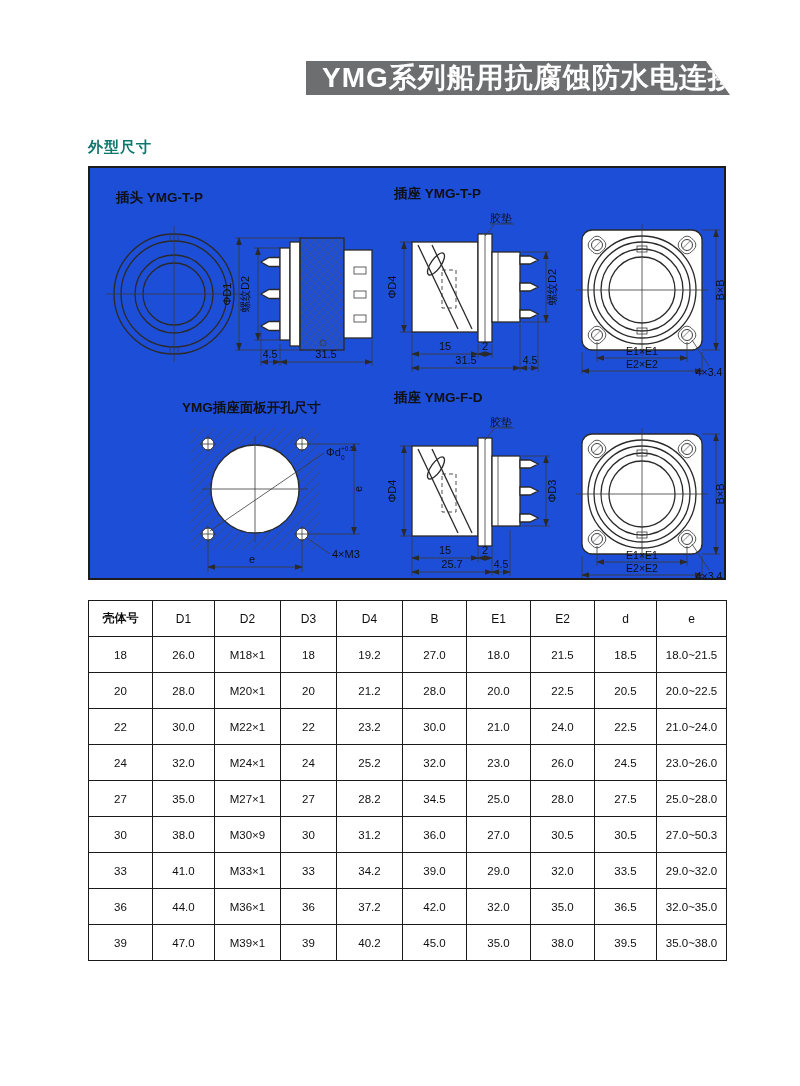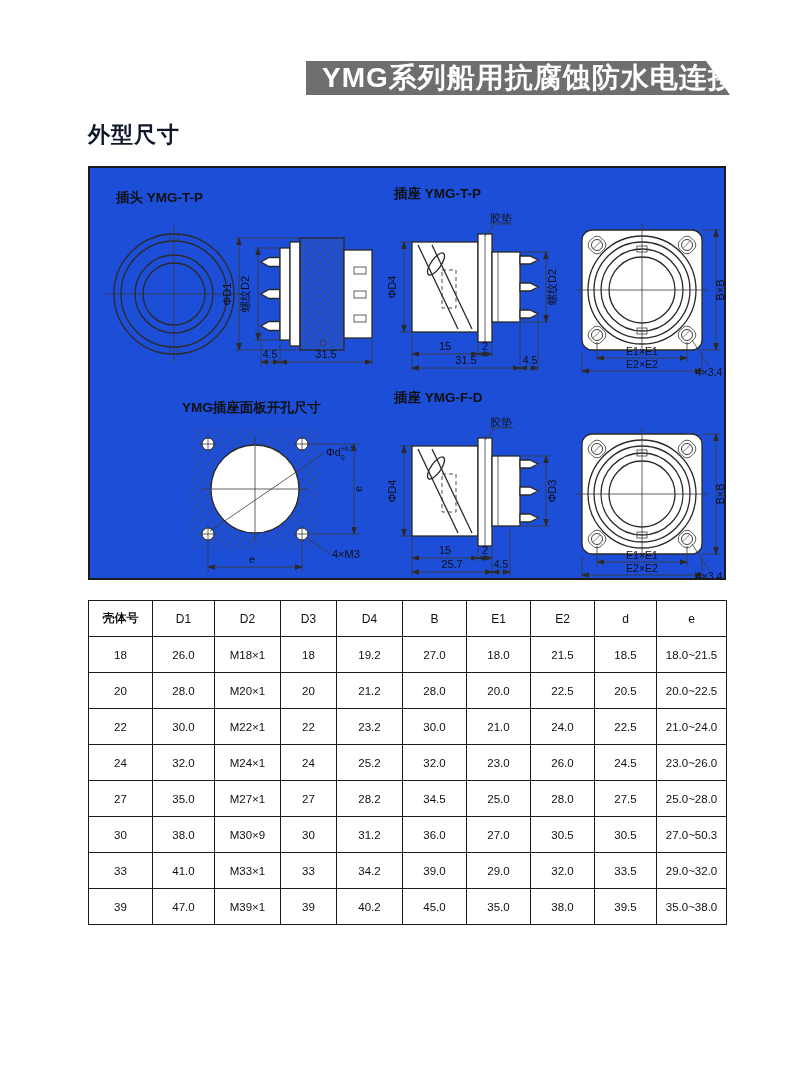--- a/index.html
+++ b/index.html
@@ -7,22 +7,22 @@
   .page { position:relative; width:800px; height:1086px; background:#ffffff; overflow:hidden; }
 
   .banner {
     position:absolute; left:306px; top:61px; width:424px; height:34px;
     background:#6d6e70; color:#ffffff;
     clip-path:polygon(0 0, calc(100% - 24px) 0, 100% 100%, 0 100%);
     font-size:28px; font-weight:bold; line-height:34px;
     padding-left:16px; letter-spacing:1px; white-space:nowrap;
   }
   .section-title {
-    position:absolute; left:88px; top:120px;
-    font-size:22px; font-weight:bold; color:#0f172a; letter-spacing:1px;
+    position:absolute; left:88px; top:138px;
+    font-size:15px; font-weight:bold; color:#0f766e; letter-spacing:1px;
   }
   .drawing-box {
     position:absolute; left:88px; top:166px; width:638px; height:414px;
     border:2px solid #1c1c1c; background:#1d4ed8;
   }
   .drawing-box svg { position:absolute; left:0; top:0; }
 
   .spec-table {
     position:absolute; left:88px; top:600px; width:638px;
     border-collapse:collapse; table-layout:fixed;
@@ -363,20 +363,32 @@
           <td>M33×1</td>
           <td>33</td>
           <td>34.2</td>
           <td>39.0</td>
           <td>29.0</td>
           <td>32.0</td>
           <td>33.5</td>
           <td>29.0~32.0</td>
         </tr>
         <tr>
+          <td>36</td>
+          <td>44.0</td>
+          <td>M36×1</td>
+          <td>36</td>
+          <td>37.2</td>
+          <td>42.0</td>
+          <td>32.0</td>
+          <td>35.0</td>
+          <td>36.5</td>
+          <td>32.0~35.0</td>
+        </tr>
+        <tr>
           <td>39</td>
           <td>47.0</td>
           <td>M39×1</td>
           <td>39</td>
           <td>40.2</td>
           <td>45.0</td>
           <td>35.0</td>
           <td>38.0</td>
           <td>39.5</td>
           <td>35.0~38.0</td>

